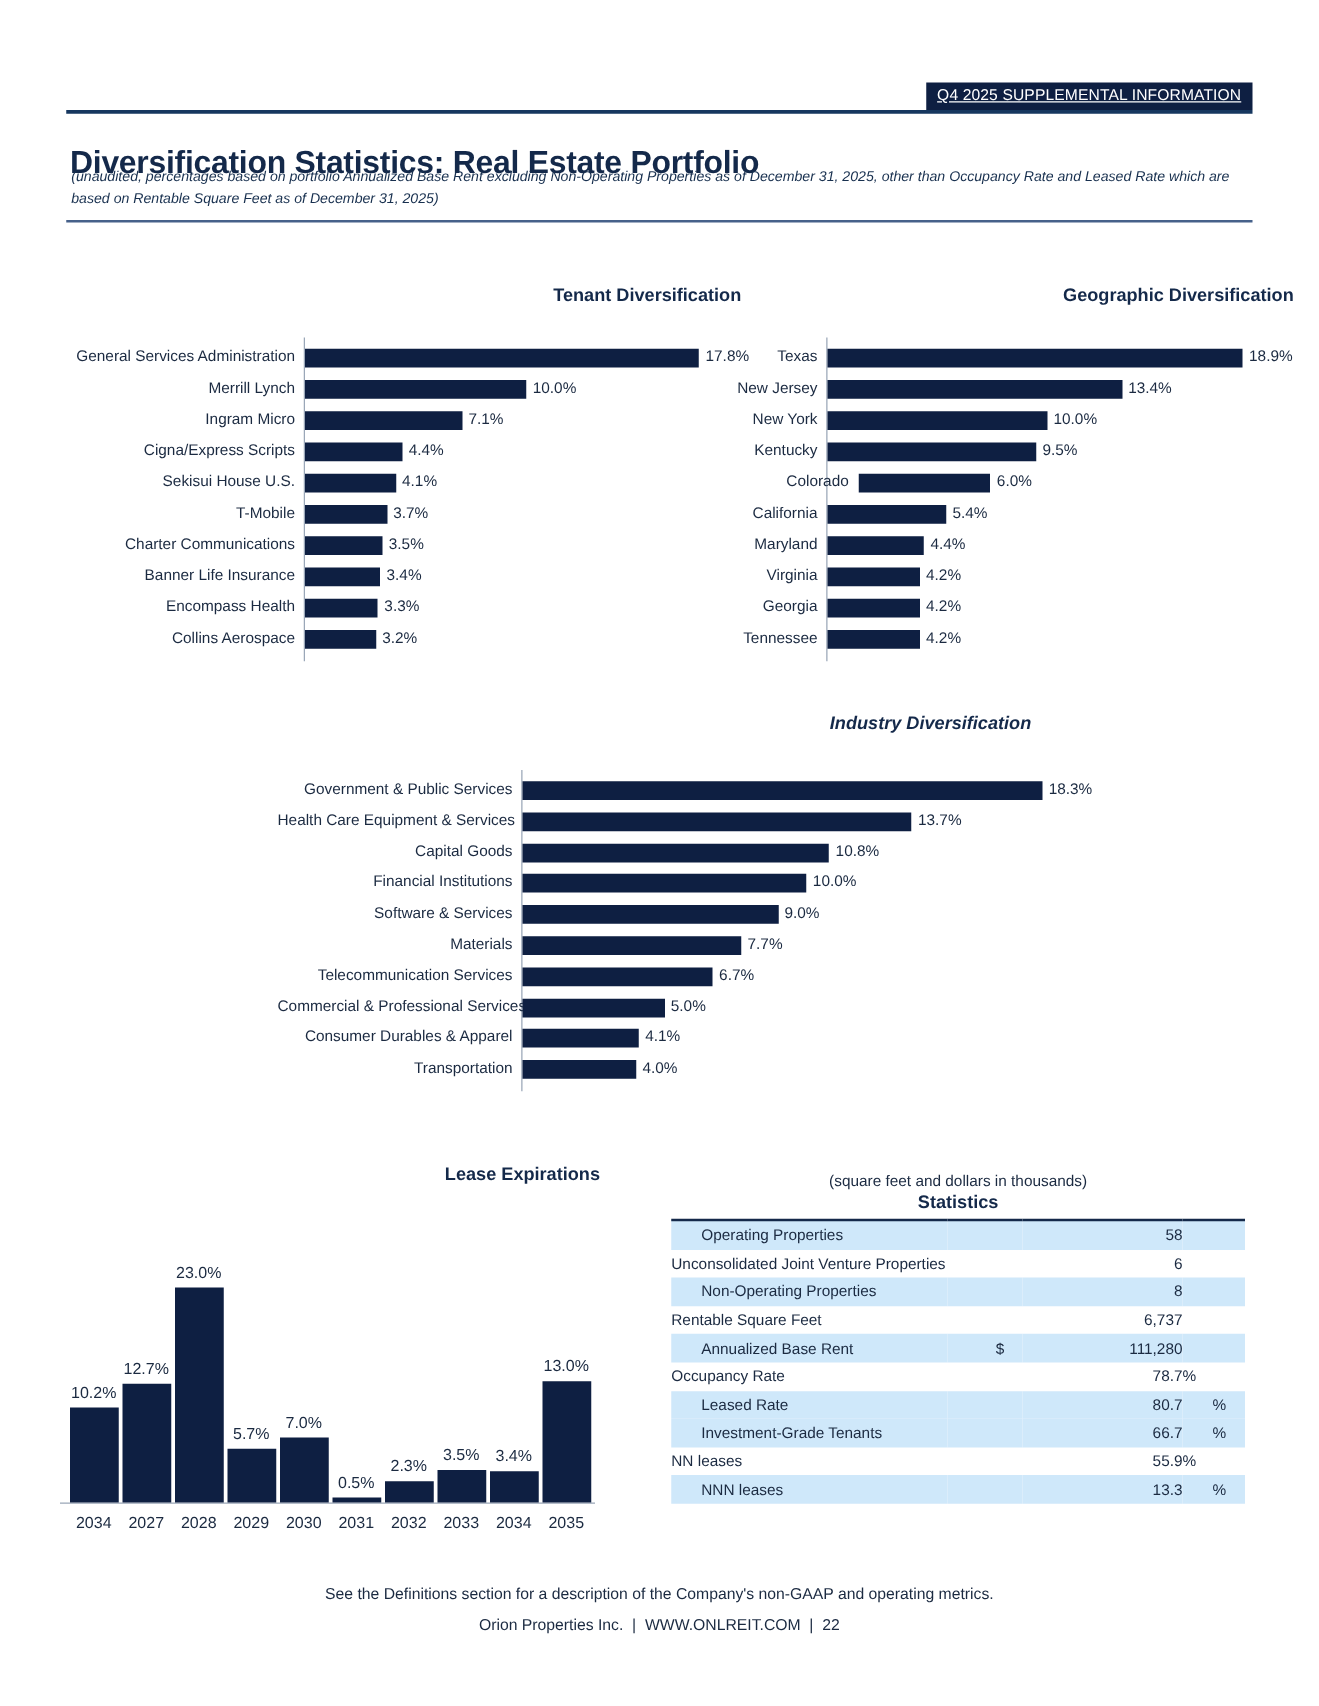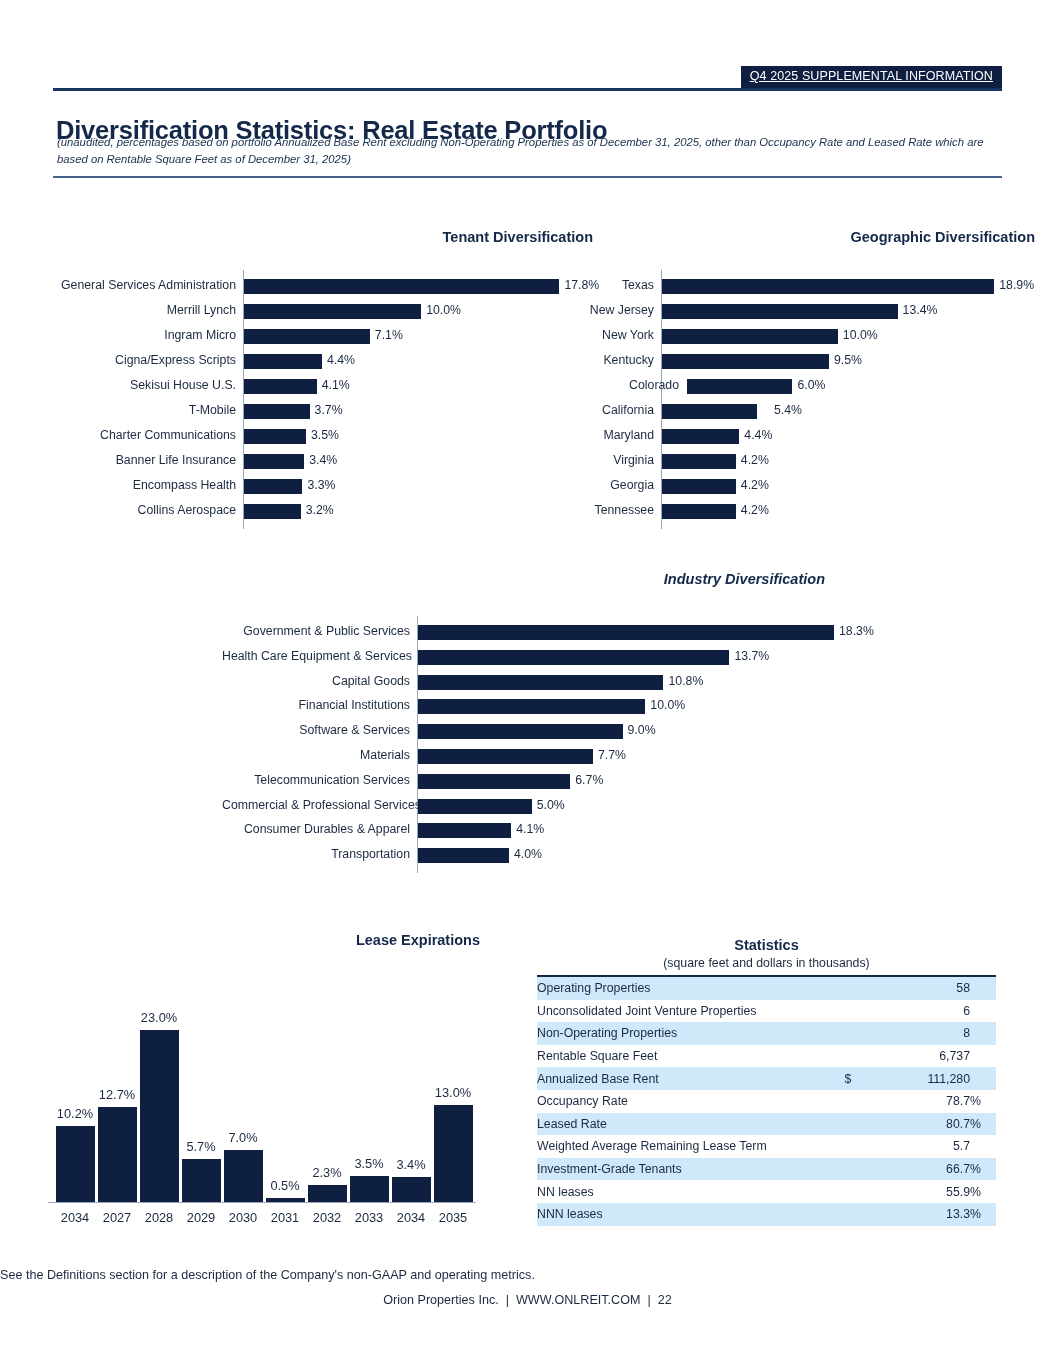--- a/index.html
+++ b/index.html
@@ -175,33 +175,33 @@
     border-collapse: collapse;
     width: 100%;
   }
   #stats-table td {
     font-size: 12.3px;
     color: #1b2a41;
     padding: 0;
     height: 22.6px;
     vertical-align: middle;
   }
-  #stats-table tr.shaded td { background: #cfe8fa; }
+  #stats-table tr.shaded td { background: #cfe8fa; padding-left: 24px; }
   td.st-label { padding-left: 6px; white-space: nowrap; }
   td.st-cur { width: 36px; text-align: center; }
   td.st-val { width: 104px; text-align: right; }
   td.st-unit { width: 26px; text-align: left; padding-left: 3px; }
 
   
   #footer-note {
     position: absolute;
     top: 1268px;
     left: 0;
     width: 1055px;
-    text-align: left;
+    text-align: center;
     font-size: 12.6px;
     color: #1b2a41;
   }
   #footer-line {
     position: absolute;
     top: 1293px;
     left: 0;
     width: 1055px;
     text-align: center;
     font-size: 12.6px;
@@ -329,21 +329,21 @@
         <div class="hbar-track" style="left: 662px; width: 340px;">
           <div class="hbar-fill" style="width: 105.48px; background: rgb(14, 31, 66);"></div>
         </div>
         <div class="hbar-value" style="left: 767.48px;">6.0%</div>
       </div>
       <div class="hbar-row" style="top: 398px;">
         <div class="hbar-label" style="right: 401px; width: 93px;">California</div>
         <div class="hbar-track" style="left: 662px; width: 340px;">
           <div class="hbar-fill" style="width: 94.932px; background: rgb(14, 31, 66);"></div>
         </div>
-        <div class="hbar-value" style="left: 756.932px; margin-left: 12px;">5.4%</div>
+        <div class="hbar-value" style="left: 756.932px;">5.4%</div>
       </div>
       <div class="hbar-row" style="top: 423px;">
         <div class="hbar-label" style="right: 401px; width: 93px;">Maryland</div>
         <div class="hbar-track" style="left: 662px; width: 340px;">
           <div class="hbar-fill" style="width: 77.352px; background: rgb(14, 31, 66);"></div>
         </div>
         <div class="hbar-value" style="left: 739.352px;">4.4%</div>
       </div>
       <div class="hbar-row" style="top: 448px;">
         <div class="hbar-label" style="right: 401px; width: 93px;">Virginia</div>
@@ -491,22 +491,22 @@
       <div class="vbar-xlabel" style="left: 376px; top: 1210px;">2034</div>
       <div class="vbar-col" style="left: 433.5px; width: 39px; top: 1104.89px; height: 97.11px;">
         <div class="vbar-fill" style="height: 97.11px; background: rgb(14, 31, 66);"></div>
       </div>
       <div class="vbar-value" style="left: 418px; top: 1084.89px;">13.0%</div>
       <div class="vbar-xlabel" style="left: 418px; top: 1210px;">2035</div>
     </div>
   </div>
 
 <div id="stats-block">
+  <div id="stats-subtitle">(square feet and dollars in thousands)</div>
   <div id="stats-title">Statistics</div>
-  <div id="stats-subtitle">(square feet and dollars in thousands)</div>
   <table id="stats-table">
     <tbody id="stats-body">
         <tr class="shaded">
           <td class="st-label">Operating Properties</td>
           <td class="st-cur"></td>
           <td class="st-val">58</td>
           <td class="st-unit"></td>
         </tr>
         <tr>
           <td class="st-label">Unconsolidated Joint Venture Properties</td>
@@ -537,26 +537,20 @@
           <td class="st-cur"></td>
           <td class="st-val">78.7</td>
           <td class="st-unit">%</td>
         </tr>
         <tr class="shaded">
           <td class="st-label">Leased Rate</td>
           <td class="st-cur"></td>
           <td class="st-val">80.7</td>
           <td class="st-unit">%</td>
         </tr>
-        <tr>
-          <td class="st-label">Weighted Average Remaining Lease Term</td>
-          <td class="st-cur"></td>
-          <td class="st-val">5.7</td>
-          <td class="st-unit"></td>
-        </tr>
         <tr class="shaded">
           <td class="st-label">Investment-Grade Tenants</td>
           <td class="st-cur"></td>
           <td class="st-val">66.7</td>
           <td class="st-unit">%</td>
         </tr>
         <tr>
           <td class="st-label">NN leases</td>
           <td class="st-cur"></td>
           <td class="st-val">55.9</td>

